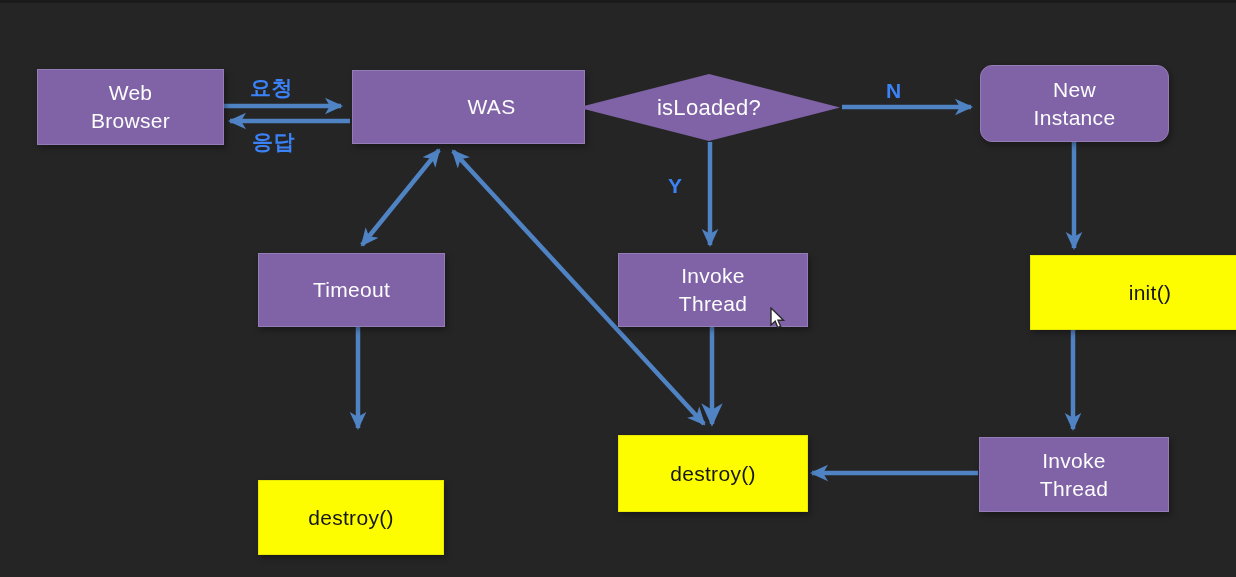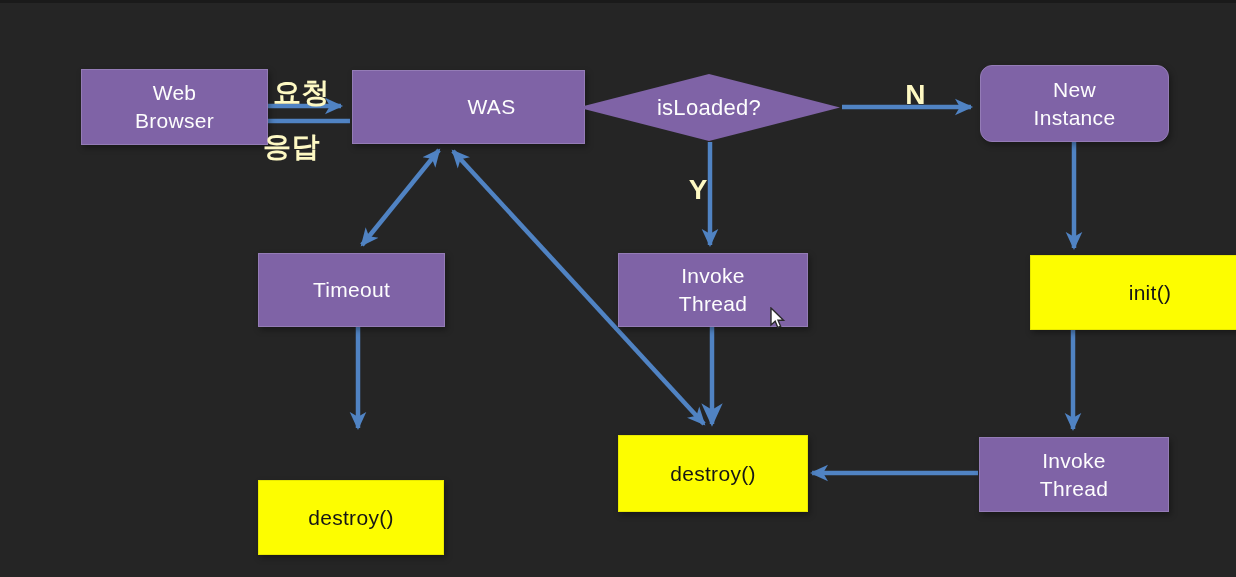--- a/index.html
+++ b/index.html
@@ -65,40 +65,40 @@
     color: var(--textOnPurple, #fdfdfd);
     display: flex;
     align-items: center;
     justify-content: center;
     font-size: 22px;
     letter-spacing: 0.3px;
     box-shadow: none;
   }
   .edge-label {
     position: absolute;
-    color: #fef9c3;
+    color: #3b82f6;
     font-weight: bold;
-    font-size: 28px;
-    text-align: right;
+    font-size: 21px;
+    text-align: left;
     letter-spacing: 0.5px;
   }
   
-  .n-web-browser   { left: 37px;  top: 69px;  width: 185px; height: 74px; margin-left: 44px; }
+  .n-web-browser   { left: 37px;  top: 69px;  width: 185px; height: 74px; }
   .n-was           { left: 352px; top: 70px;  width: 185px; height: 72px; padding-left: 46px; }
   .n-isloaded      { left: 578px; top: 74px;  width: 262px; height: 67px; }
   .n-new-instance  { left: 980px; top: 65px;  width: 187px; height: 75px; border-radius: 12px; }
   .n-invoke-mid    { left: 618px; top: 253px; width: 188px; height: 72px; }
   .n-timeout       { left: 258px; top: 253px; width: 185px; height: 72px; }
   .n-init          { left: 1030px; top: 255px; width: 188px; height: 73px; padding-left: 25px; }
   .n-invoke-right  { left: 979px; top: 437px; width: 188px; height: 73px; }
   .n-service       { left: 618px; top: 435px; width: 188px; height: 75px; }
   .n-destroy       { left: 258px; top: 436px; width: 184px; height: 73px; margin-top: 44px; }
   
   .l-request  { left: 250px; top: 74px;  width: 80px; }
-  .l-response { left: 240px; top: 128px; width: 80px; }
+  .l-response { left: 252px; top: 128px; width: 80px; }
   .l-no       { left: 886px; top: 79px;  width: 40px; }
   .l-yes      { left: 668px; top: 174px; width: 40px; }
   .cursor {
     position: absolute;
     left: 768px;
     top: 307px;
     width: 18px;
     height: 24px;
   }
 </style>

